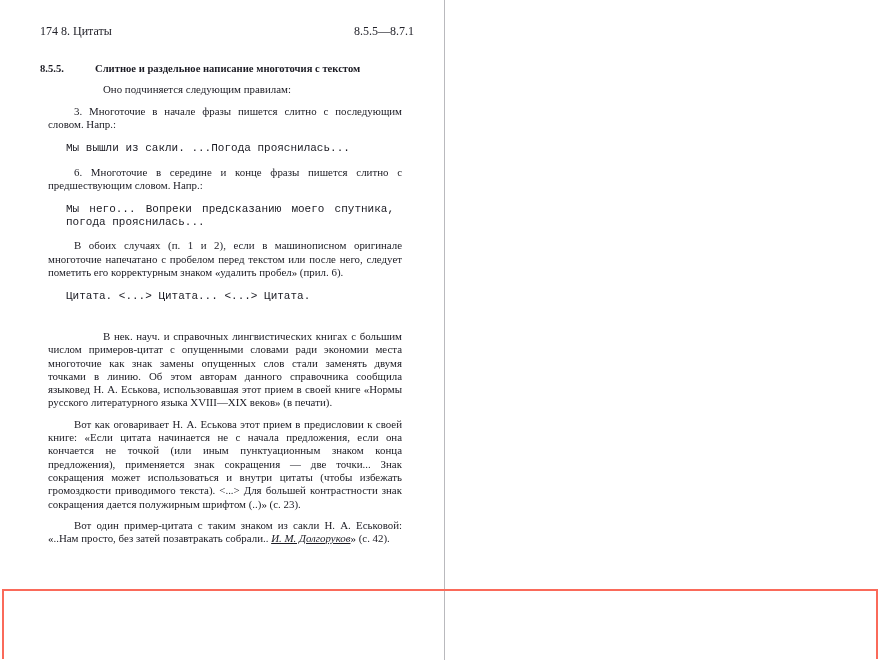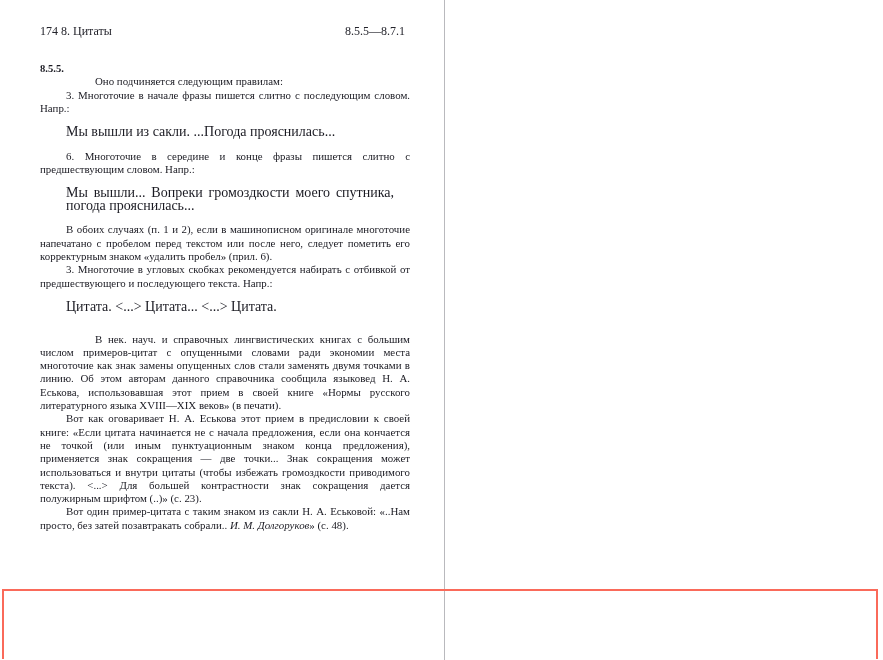--- a/index.html
+++ b/index.html
@@ -45,56 +45,56 @@
   .runhead {
     position: absolute;
     top: 24px;
     font-size: 12px;
     line-height: 15px;
     color: #23232b;
     white-space: nowrap;
   }
   .runhead-left-folio  { left: 40px; }
   .runhead-left-title  { left: 61px; }
-  .runhead-left-range  { left: 345px; }
+  .runhead-left-range  { left: 354px; }
 
   
   .frame { position: absolute; }
   #frame-left  { left: 40px;  top: 62px;  width: 370px; }
 
   .sec-h2 {
     display: flex;
     align-items: baseline;
     font-weight: bold;
     font-size: 10.6px;
     line-height: 13.2px;
     margin: 0;
   }
   .sec-h2 .num { width: 55px; flex: 0 0 55px; }
   .sec-h2 .ttl { flex: 1; }
 
   .body-p {
     font-size: 10.9px;
     line-height: 13.3px;
     text-align: justify;
-    margin: 0;
+    margin: 8px;
     hyphens: auto;
   }
   .body-p.indent { text-indent: 26px; }
   .body-p.indent-deep { text-indent: 55px; }
 
   .example {
-    font-family: Liberation Serif, serif;
-    font-size: 14px;
+    font-family: Liberation Mono, monospace;
+    font-size: 11px;
     line-height: 12.6px;
     margin: 11px 16px 11px 26px;
     text-align: justify;
   }
 
-  i, .it { font-style: italic; }
+  i, .it { font-style: italic; text-decoration: underline; }
 
   .gap-s { height: 8px; }
 
   
   #bottom-panel {
     position: absolute;
     left: 2px;
     top: 589px;
     width: 876px;
     height: 70px;
@@ -120,35 +120,35 @@
   <div class="page" id="page-left">
 
     <div class="runhead runhead-left-folio">174</div>
     <div class="runhead runhead-left-title">8. Цитаты</div>
     <div class="runhead runhead-left-range">8.5.5—8.7.1</div>
 
     <div class="frame" id="frame-left">
 
       <div class="sec-h2">
         <span class="num">8.5.5.</span>
+        <span class="ttl">Слитное и раздельное написание многоточия с текстом</span>
       </div>
       <p class="body-p indent-deep">Оно подчиняется следующим правилам:</p>
       <p class="body-p indent">3. Многоточие в начале фразы пишется слитно с последующим словом. Напр.:</p>
       <p class="example">Мы вышли из сакли. ...Погода прояснилась...</p>
       <p class="body-p indent">6. Многоточие в середине и конце фразы пишется слитно с предшествующим словом. Напр.:</p>
-      <p class="example">Мы вышли... Вопреки громоздкости моего спутника, погода прояснилась...</p>
+      <p class="example">Мы него... Вопреки предсказанию моего спутника, погода прояснилась...</p>
       <p class="body-p indent">В обоих случаях (п. 1 и 2), если в машинописном оригинале многоточие напечатано с пробелом перед текстом или после него, следует пометить его корректурным знаком «удалить пробел» (прил. 6).</p>
-      <p class="body-p indent">3. Многоточие в угловых скобках рекомендуется набирать с отбивкой от предшествующего и последующего текста. Напр.:</p>
       <p class="example">Цитата. &lt;...&gt; Цитата... &lt;...&gt; Цитата.</p>
 
       <div class="gap-s"></div>
 
       <p class="body-p indent-deep">В нек. науч. и справочных лингвистических книгах с большим числом примеров-цитат с опущенными словами ради экономии места многоточие как знак замены опущенных слов стали заменять двумя точками в линию. Об этом авторам данного справочника сообщила языковед Н. А. Еськова, использовавшая этот прием в своей книге «Нормы русского литературного языка XVIII—XIX веков» (в печати).</p>
       <p class="body-p indent">Вот как оговаривает Н. А. Еськова этот прием в предисловии к своей книге: «Если цитата начинается не с начала предложения, если она кончается не точкой (или иным пунктуационным знаком конца предложения), применяется знак сокращения — две точки... Знак сокращения может использоваться и внутри цитаты (чтобы избежать громоздкости приводимого текста). &lt;...&gt; Для большей контрастности знак сокращения дается полужирным шрифтом (..)» (с. 23).</p>
-      <p class="body-p indent"><span>Вот один пример-цитата с таким знаком из сакли Н. А. Еськовой: «..Нам просто, без затей позавтракать собрали..</span> <i>И. М. Долгоруков</i><span>» (с. 48).</span></p>
+      <p class="body-p indent"><span>Вот один пример-цитата с таким знаком из сакли Н. А. Еськовой: «..Нам просто, без затей позавтракать собрали..</span> <i>И. М. Долгоруков</i><span>» (с. 42).</span></p>
 
     </div>
   </div>
 
   <div class="gutter"></div>
 
   <div class="page" id="page-right">
 
     
 

